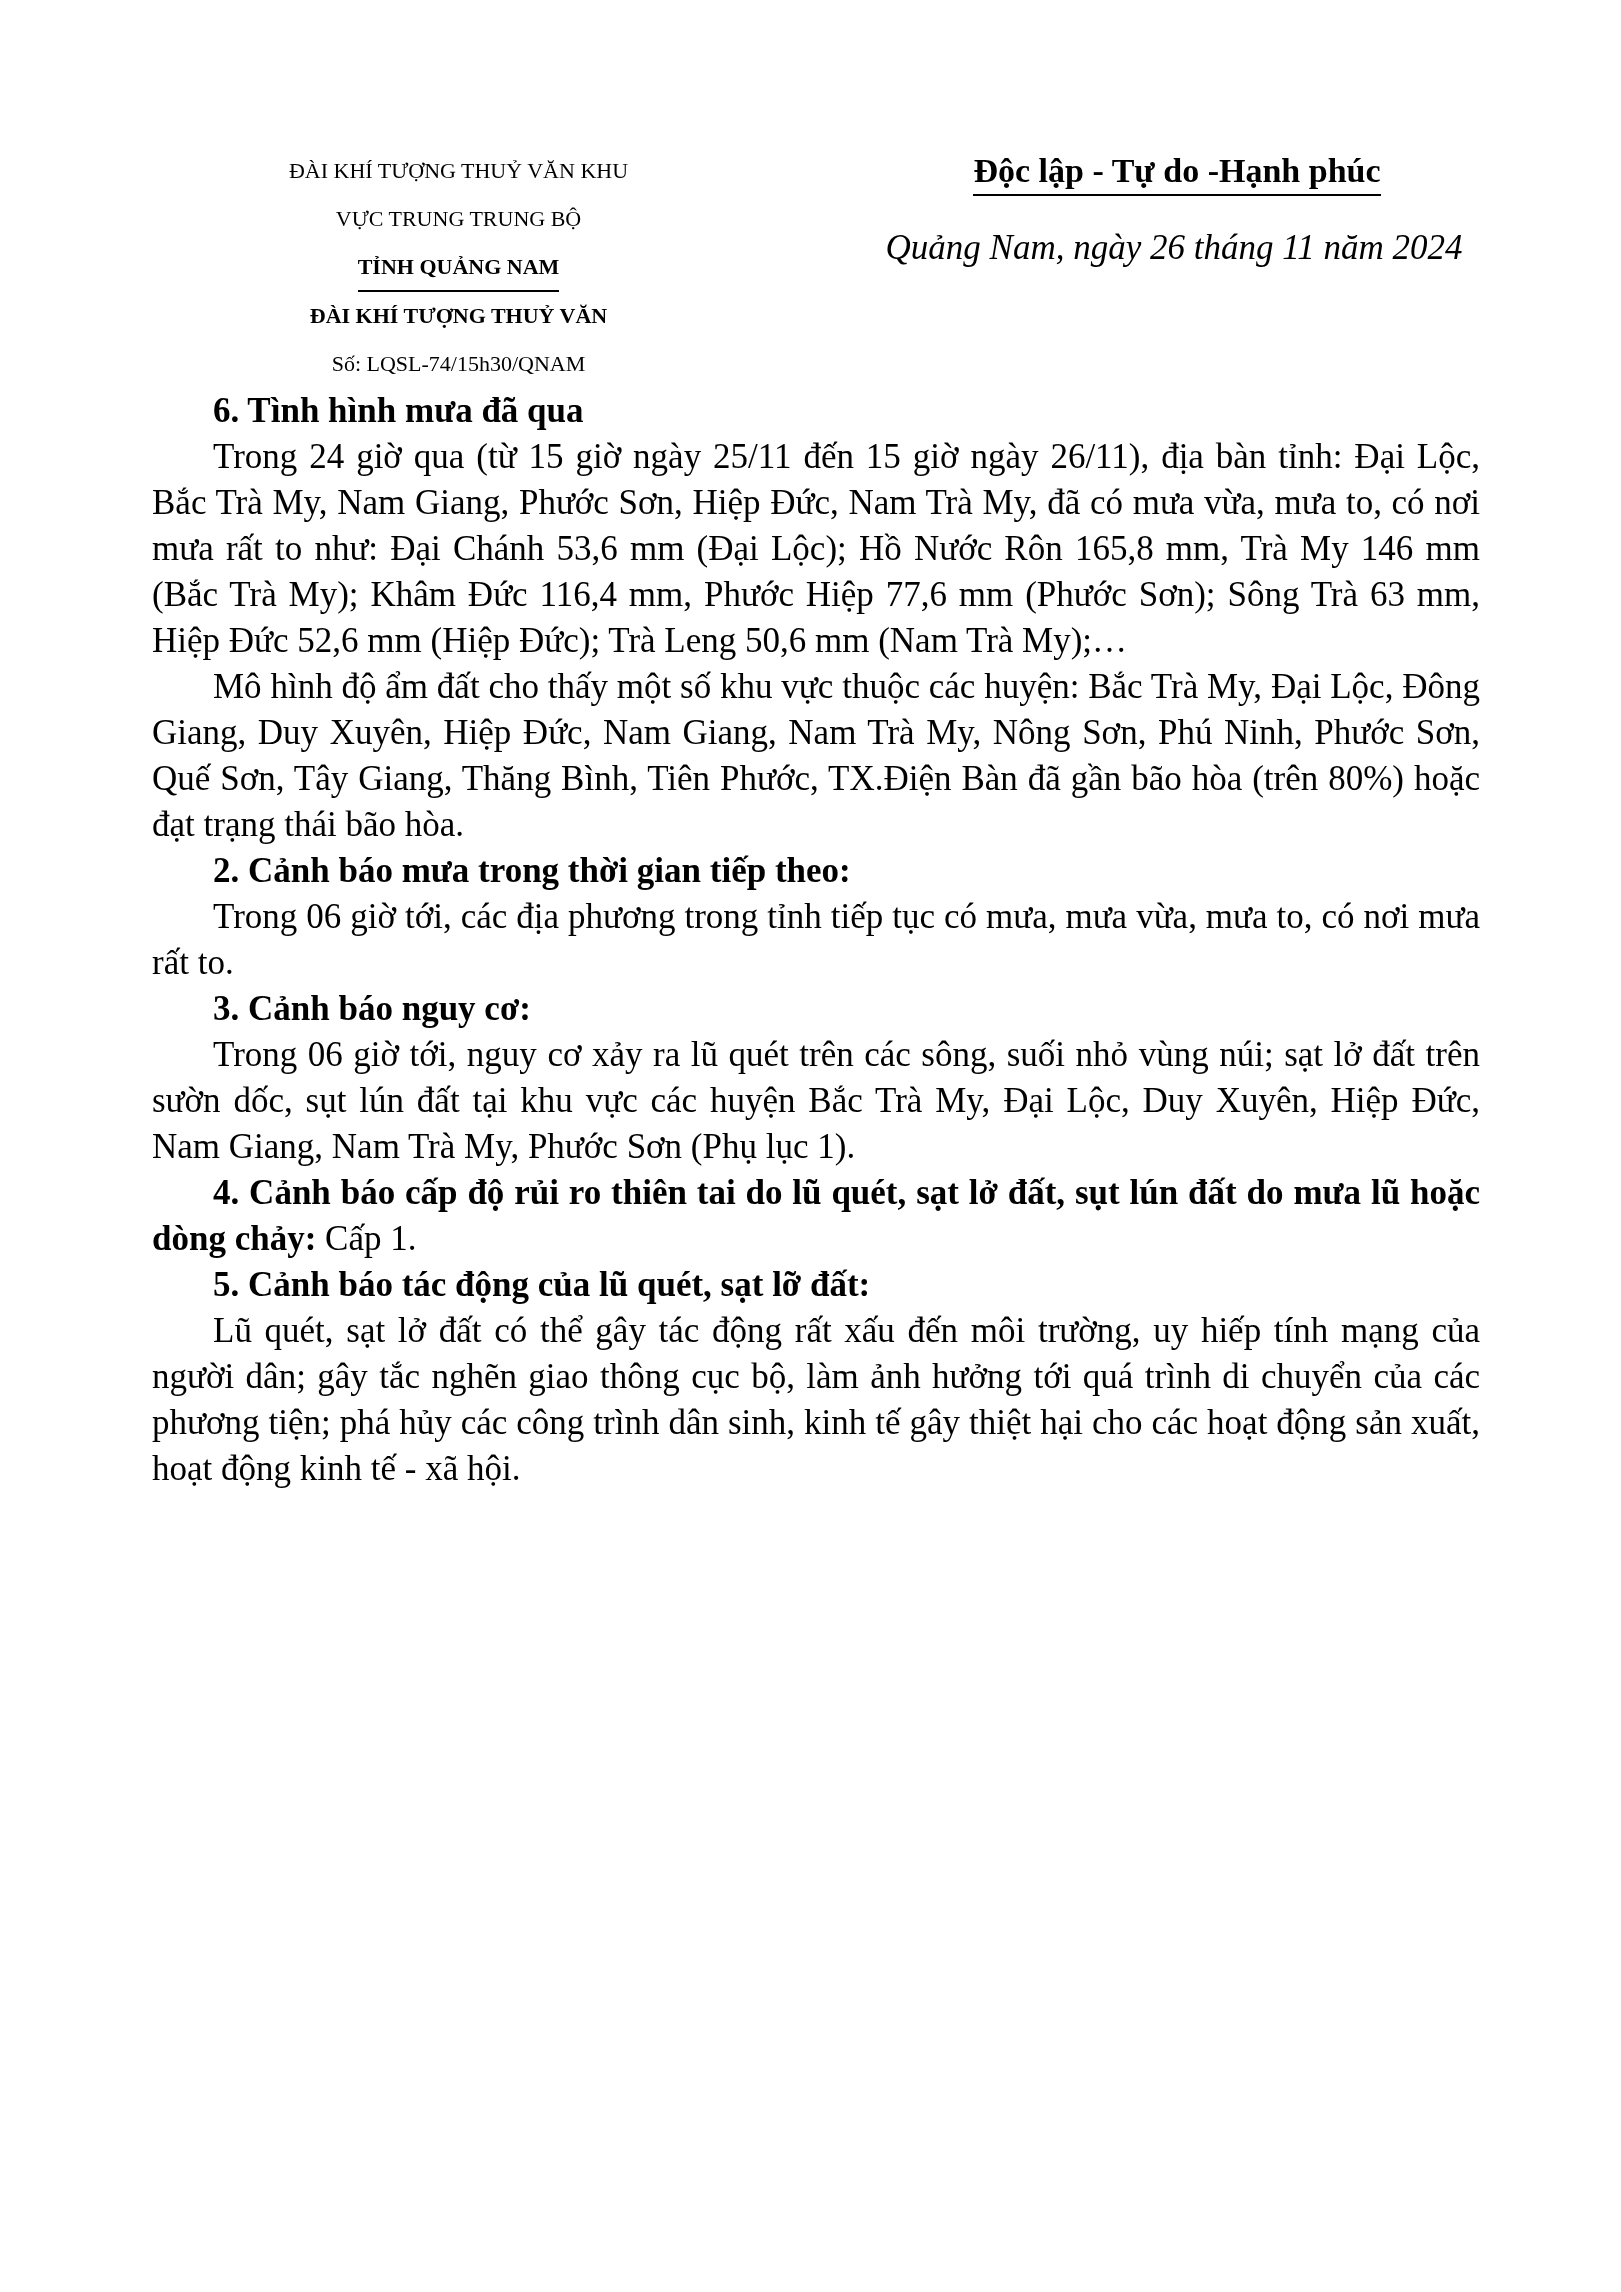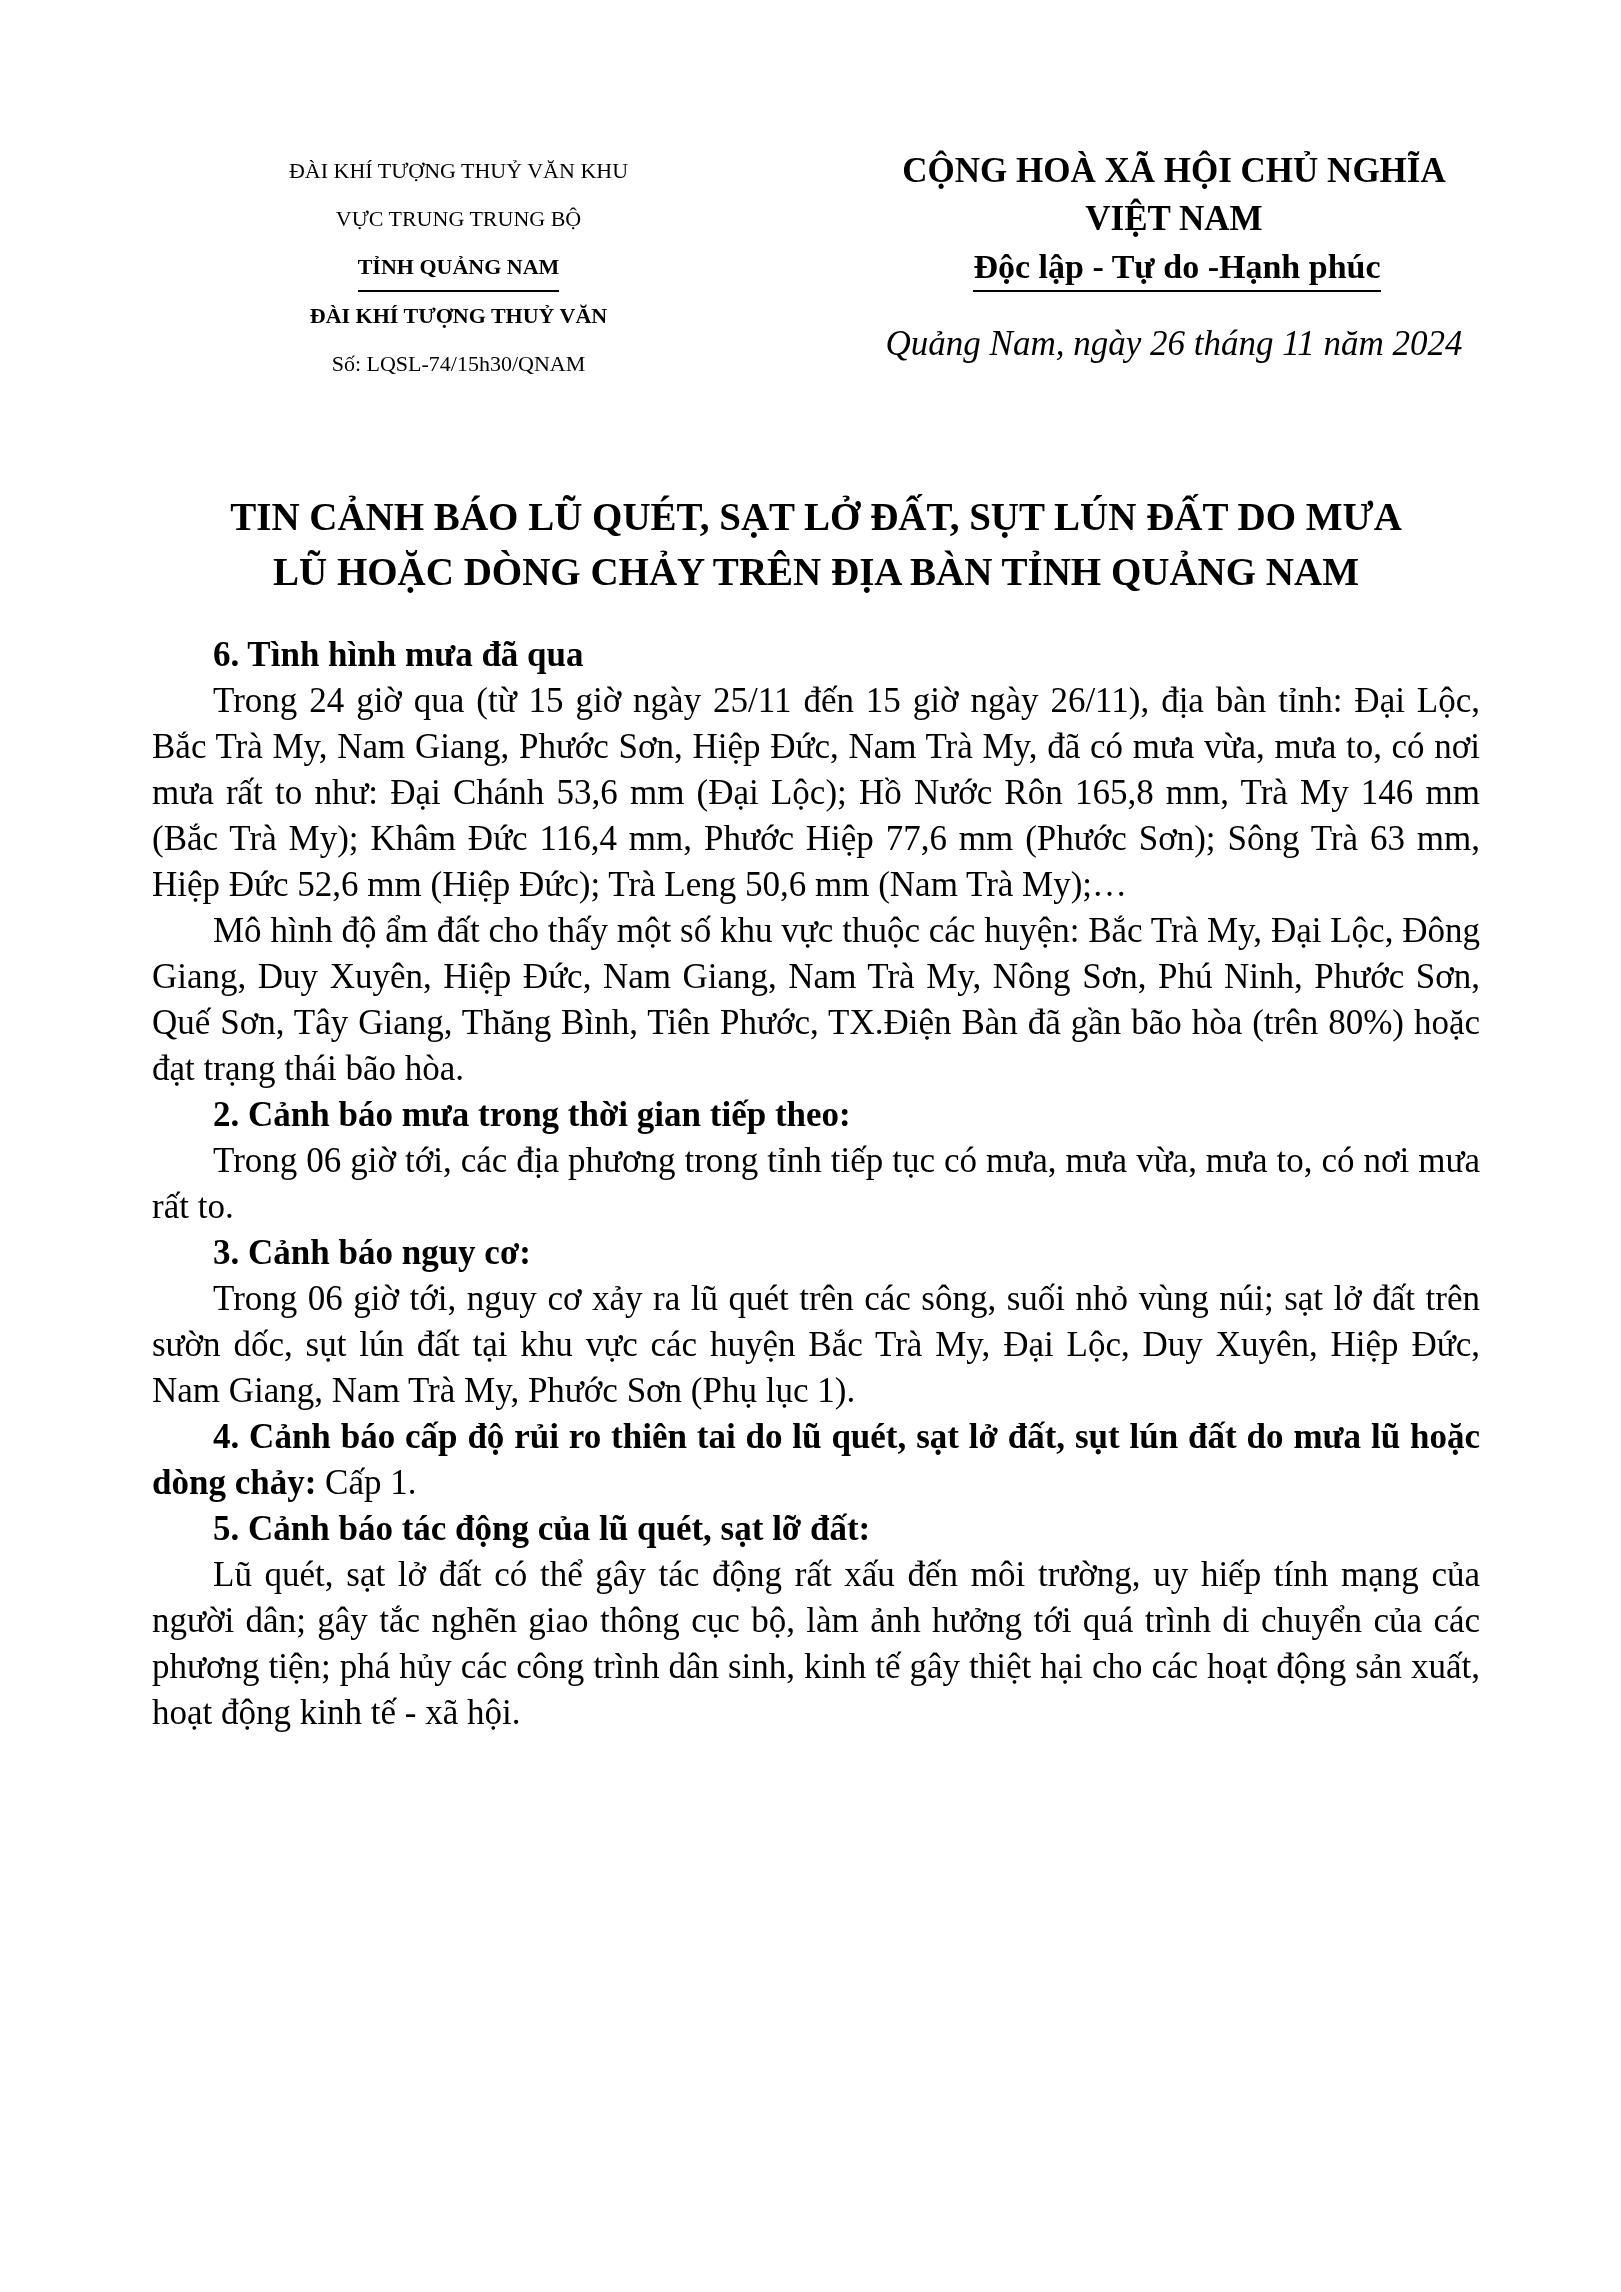--- a/index.html
+++ b/index.html
@@ -95,33 +95,28 @@
       <div>ĐÀI KHÍ TƯỢNG THUỶ VĂN KHU</div>
       <div>VỰC TRUNG TRUNG BỘ</div>
       <div class="agency-bold">
         <span class="underlined">TỈNH QUẢNG NAM</span>
       </div>
       <div class="agency-bold">ĐÀI KHÍ TƯỢNG THUỶ VĂN</div>
       <div>Số: LQSL-74/15h30/QNAM</div>
     </div>
 
     <div class="header-right">
-      <div class="national-title">CỘNG HOÀ XÃ HỘI CHỦ NGHĨA VIỆT NAM</div>
       <div>
         <span class="motto underlined">Độc lập - Tự do -Hạnh phúc</span>
       </div>
       <div class="place-date">Quảng Nam, ngày 26 tháng 11 năm 2024</div>
     </div>
 
   </div>
 
-  <div class="doc-title">
-    <div>TIN CẢNH BÁO LŨ QUÉT, SẠT LỞ ĐẤT, SỤT LÚN ĐẤT DO MƯA</div>
-    <div>LŨ HOẶC DÒNG CHẢY TRÊN ĐỊA BÀN TỈNH QUẢNG NAM</div>
-  </div>
 
   <div class="body-text">
 
     <p class="heading">6. Tình hình mưa đã qua</p>
     <p>Trong 24 giờ qua (từ 15 giờ ngày 25/11 đến 15 giờ ngày 26/11), địa bàn tỉnh: Đại Lộc, Bắc Trà My, Nam Giang, Phước Sơn, Hiệp Đức, Nam Trà My, đã có mưa vừa, mưa to, có nơi mưa rất to như: Đại Chánh 53,6 mm (Đại Lộc); Hồ Nước Rôn 165,8 mm, Trà My 146 mm (Bắc Trà My); Khâm Đức 116,4 mm, Phước Hiệp 77,6 mm (Phước Sơn); Sông Trà 63 mm, Hiệp Đức 52,6 mm (Hiệp Đức); Trà Leng 50,6 mm (Nam Trà My);…</p>
     <p>Mô hình độ ẩm đất cho thấy một số khu vực thuộc các huyện: Bắc Trà My, Đại Lộc, Đông Giang, Duy Xuyên, Hiệp Đức, Nam Giang, Nam Trà My, Nông Sơn, Phú Ninh, Phước Sơn, Quế Sơn, Tây Giang, Thăng Bình, Tiên Phước, TX.Điện Bàn đã gần bão hòa (trên 80%) hoặc đạt trạng thái bão hòa.</p>
 
     <p class="heading">2. Cảnh báo mưa trong thời gian tiếp theo:</p>
     <p>Trong 06 giờ tới, các địa phương trong tỉnh tiếp tục có mưa, mưa vừa, mưa to, có nơi mưa rất to.</p>
 

